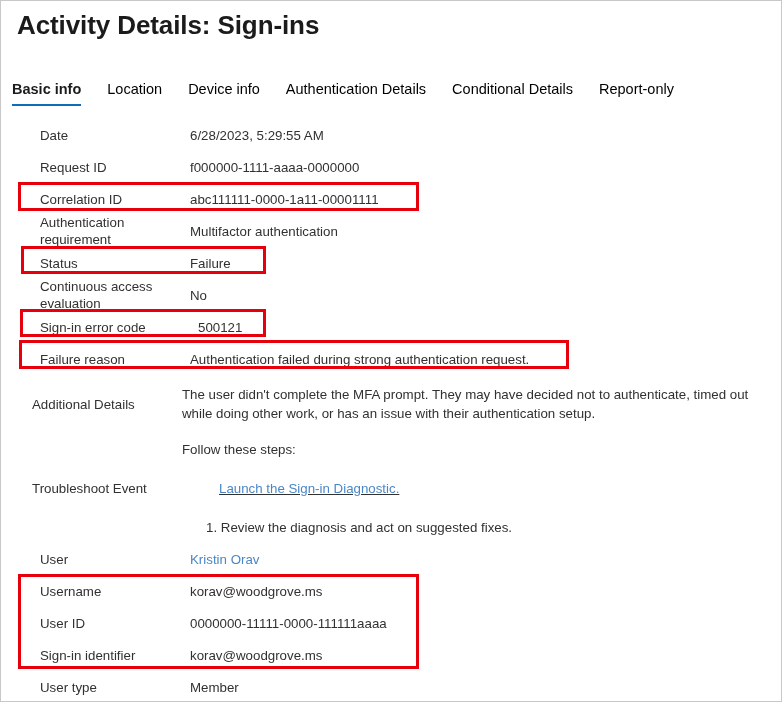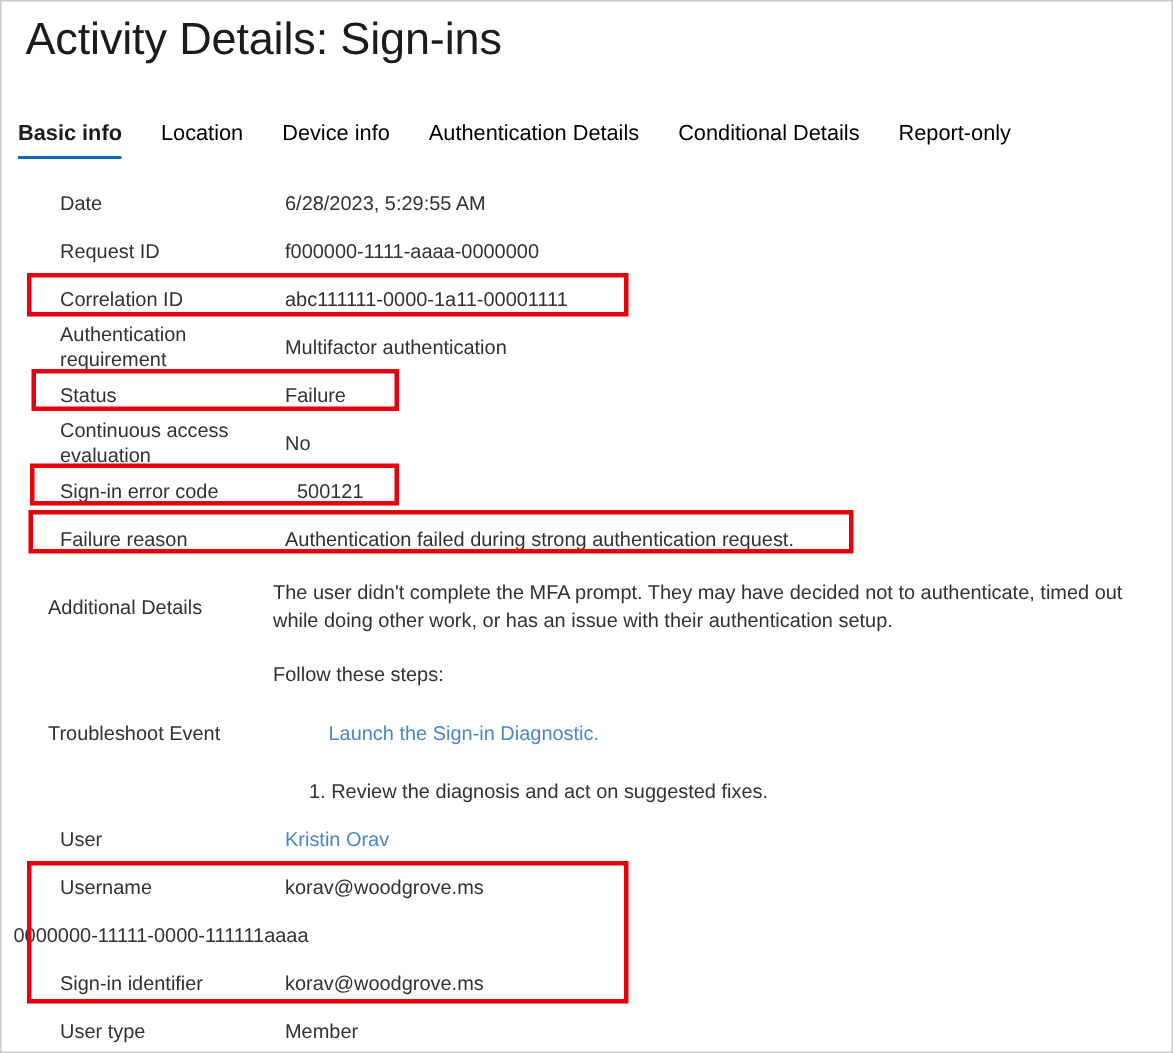--- a/index.html
+++ b/index.html
@@ -19,22 +19,22 @@
     border: 1px solid #c8c8c8;
     box-sizing: border-box;
     overflow: hidden;
   }
 
   
   .page-title {
     position: absolute;
     left: 16px;
     top: 9px;
-    font-size: 30px;
-    font-weight: 400;
+    font-size: 26px;
+    font-weight: 700;
     color: #1b1b1b;
     letter-spacing: -0.1px;
     white-space: nowrap;
   }
 
   
   .tabbar {
     position: absolute;
     left: 11px;
     top: 80px;
@@ -108,21 +108,21 @@
   .hl {
     position: absolute;
     border: 3px solid #e5000b;
     box-sizing: border-box;
     pointer-events: none;
   }
 
   
   .ts-lines { padding-top: 1px; }
   .ts-lines .l1 { margin: 0 0 20px 0; }
-  .ts-lines .l2 { margin: 4px 0 20px 0; padding-left: 37px; }
+  .ts-lines .l2 { margin: 4px 0 20px 0; padding-left: 37px; text-decoration: underline; }
   .ts-lines .l3 { margin: 0; padding-left: 24px; }
 
   .addl-lines { line-height: 19px; }
 </style>
 </head>
 <body>
 
 <div id="page">
 
   <div class="page-title">Activity Details: Sign-ins</div>
@@ -215,20 +215,21 @@
         <span class="link">Kristin Orav</span>
       </div>
     </div>
 
     <div class="row single" style="height:32px">
       <div class="label">Username</div>
       <div class="value">korav@woodgrove.ms</div>
     </div>
 
     <div class="row single" style="height:32px">
+      <div class="label">User ID</div>
       <div class="value">0000000-11111-0000-111111aaaa</div>
     </div>
 
     <div class="row single" style="height:32px">
       <div class="label">Sign-in identifier</div>
       <div class="value">korav@woodgrove.ms</div>
     </div>
 
     <div class="row single" style="height:32px">
       <div class="label">User type</div>

